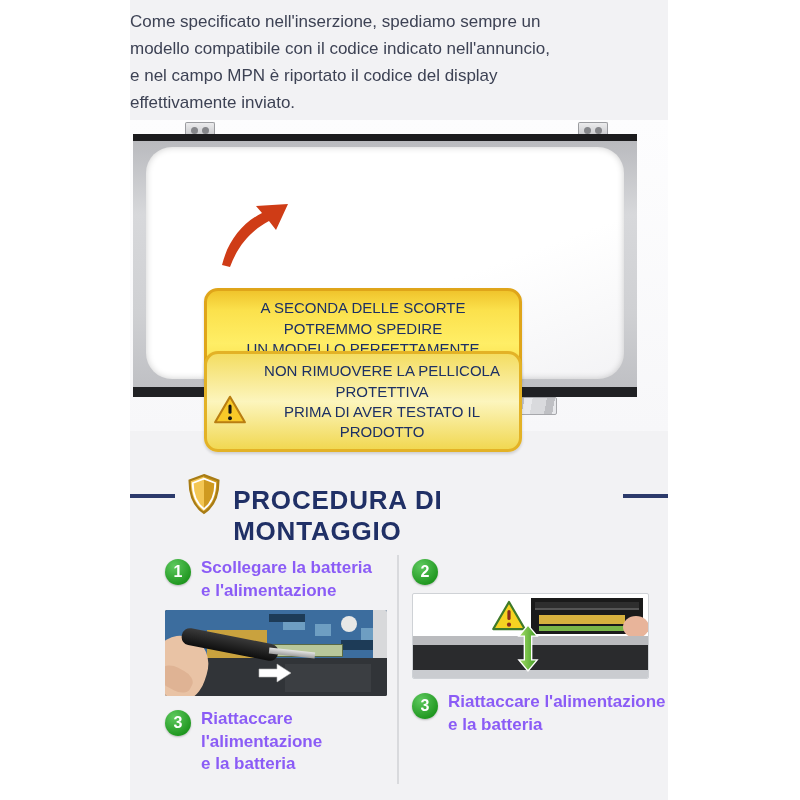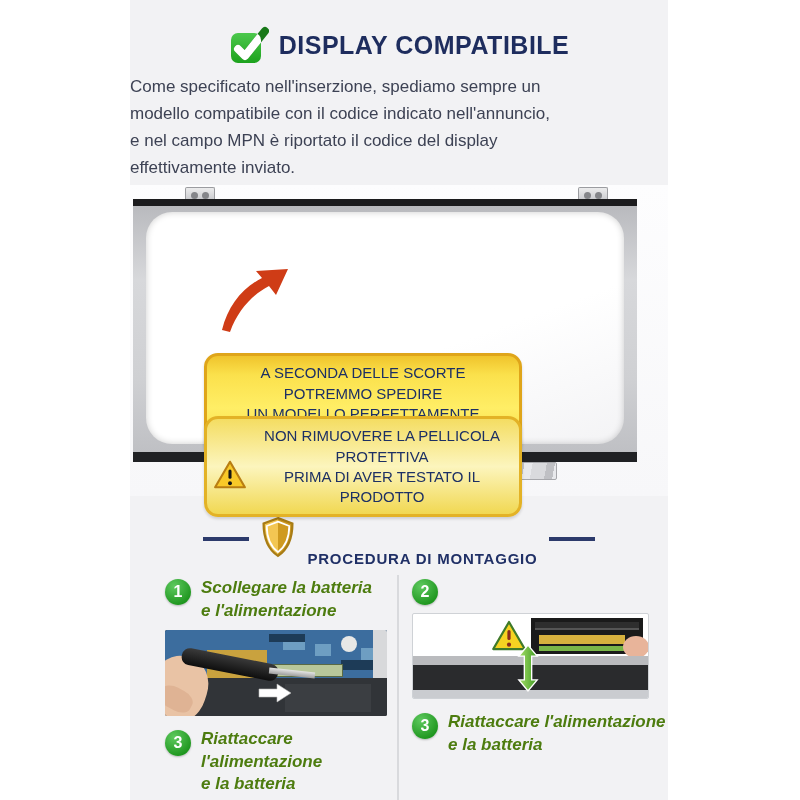--- a/index.html
+++ b/index.html
@@ -48,33 +48,33 @@
     border:3px solid #dfa51a; box-shadow:0 2px 3px rgba(0,0,0,.15); }
   .sticker-2 { top:156px; min-height:56px; padding:7px 8px 7px 6px; font-size:15px; line-height:1.35;
     background:linear-gradient(180deg,#f4dd62 0%,#fcf5bd 50%,#f1d852 100%);
     border:3px solid #e3b226; box-shadow:0 2px 3px rgba(0,0,0,.15); gap:6px; }
   .sticker-2 .tri { flex:0 0 auto; }
   .sticker-2 .stext { flex:1 1 auto;text-align:center; }
 
   
   .proc-hdr { margin-top:14px; display:flex; align-items:center; justify-content:center; gap:11px; }
   .rule { width:46px; border-top:4px solid #2c3a6b; }
-  .proc-title { font-size:15px; font-weight:800; color:#203066; letter-spacing:.8px;margin-top:40px; }
+  .proc-title { font-size:26px; font-weight:800; color:#203066; letter-spacing:.8px;margin-top:40px; }
 
   
   .cols { margin-top:8px; display:grid; grid-template-columns:267px 271px; }
   .col { padding-top:2px; }
   .col.left { padding-left:35px; }
   .col.right { border-left:2px solid #d9dadd; padding-left:13px; }
   .step { display:flex; align-items:flex-start; gap:10px; margin-bottom:8px; }
   .badge { flex:0 0 auto; width:26px; height:26px; border-radius:50%; margin-top:2px;
     background:radial-gradient(circle at 35% 28%,#5ec95e,#1c941c 78%);
     color:#fff; font-weight:800; font-size:16px; display:flex; align-items:center; justify-content:center;
     box-shadow:0 1px 2px rgba(0,0,0,.25); }
-  .step-text { font-size:17px; font-weight:700; color:#4d7c0f; line-height:1.32; white-space:pre-line;font-style:italic; }
+  .step-text { font-size:17px; font-weight:700; color:#8b5cf6; line-height:1.32; white-space:pre-line; }
 
   
   .photo { position:relative; overflow:hidden; border-radius:2px; }
   .photo1 { width:222px; height:86px; background:#2c2f33; }
   .p1-board { position:absolute; left:0; top:0; right:0; height:48px; background:#3c6d9e; }
   .p1-chip  { position:absolute; background:#6e9ec2; }
   .p1-dark  { position:absolute; background:#1d3b57; }
   .p1-gold  { position:absolute; left:42px; top:20px; width:60px; height:28px; background:#c9a23e; }
   .p1-conn  { position:absolute; left:108px; top:34px; width:70px; height:13px; background:#b8c79a;
     border:1px solid #5a6a45; }
@@ -106,39 +106,20 @@
   .p2-dark { position:absolute; left:0; top:51px; width:100%; height:27px; background:#2a2b2d; }
   .p2-bot { position:absolute; left:0; bottom:0; width:100%; height:8px; background:#caccd0; }
   .p2-arrow { position:absolute; left:104px; top:30px; z-index:3; }
 </style>
 </head>
 <body>
 
 <div class="page">
   <div class="column">
 
-    <div class="hdr">
-      <span class="hdr-icon">
-        <svg width="40" height="40" viewBox="0 0 40 40">
-          <defs>
-            <linearGradient id="gchk" x1="0" y1="0" x2="0" y2="1">
-              <stop offset="0" stop-color="#4cc84c"></stop>
-                <stop offset="1" stop-color="#1da21d"></stop>
-            </linearGradient>
-            <clipPath id="cchk">
-                <rect x="2" y="8" width="30" height="30" rx="7"></rect>
-              </clipPath>
-          </defs>
-          <rect x="2" y="8" width="30" height="30" rx="7" fill="url(#gchk)"></rect>
-          <path d="M9 24 L16 31 L36 6" fill="none" stroke="#187818" stroke-width="8" stroke-linecap="round" stroke-linejoin="round"></path>
-          <path d="M9 24 L16 31 L36 6" fill="none" stroke="#ffffff" stroke-width="8" stroke-linecap="round" stroke-linejoin="round" clip-path="url(#cchk)"></path>
-        </svg>
-      </span>
-      <span class="hdr-title">DISPLAY COMPATIBILE</span>
-    </div>
 
     <div class="intro">Come specificato nell'inserzione, spediamo sempre un
 modello compatibile con il codice indicato nell'annuncio,
 e nel campo MPN è riportato il codice del display
 effettivamente inviato.</div>
 
     <div class="photo-sec">
       <div class="panel-wrap">
         <div class="bracket bl"></div>
         <div class="bracket br"></div>

